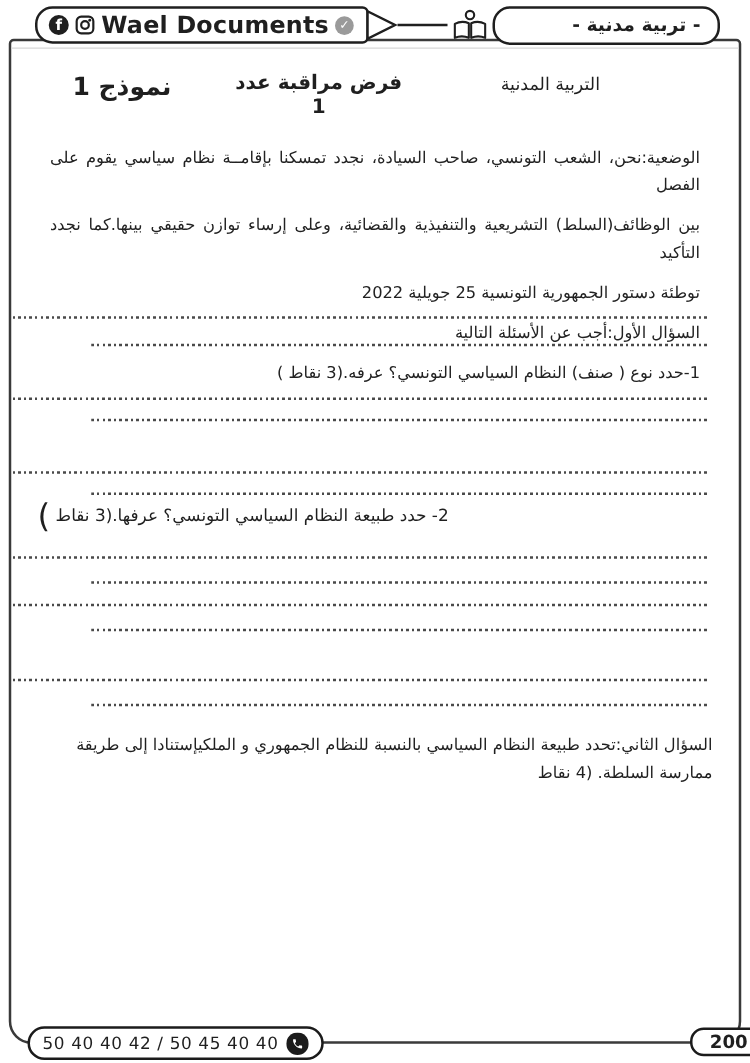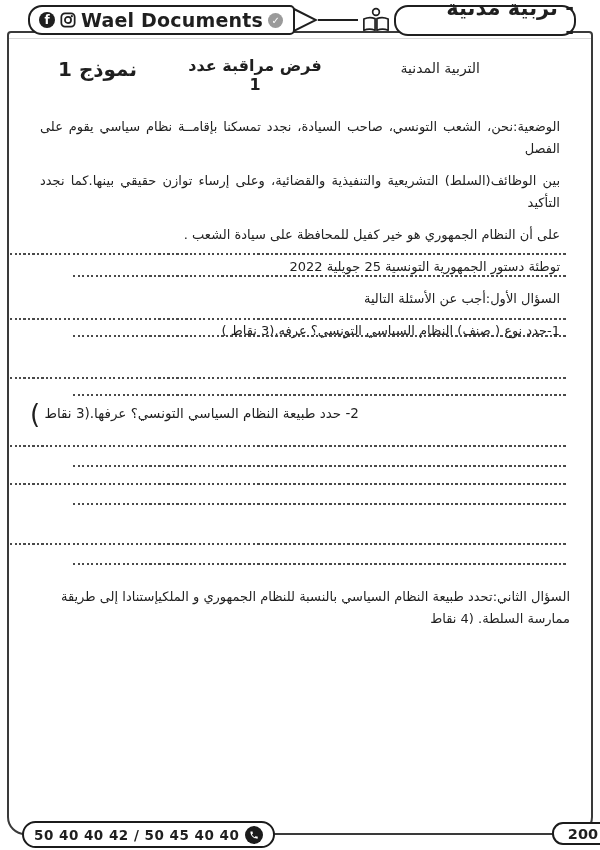--- a/index.html
+++ b/index.html
@@ -22,21 +22,21 @@
   .check-ic{
     width:15px;height:15px;border-radius:50%;background:#9a9a9a;color:#fff;
     font-size:10px;line-height:15px;text-align:center;font-weight:bold;display:inline-block;
   }
   .pencil-tip{margin-left:-2px;display:flex;align-items:center;}
   .connector{width:40px;border-top:2.5px solid #1f1f1f;height:0;}
   .reader-ic{margin:0 3px;display:flex;align-items:center;}
   .subject-pill{
     flex:1;height:27px;background:#fff;border:2px solid #1f1f1f;border-radius:14px;
     display:flex;align-items:center;justify-content:center;
-    font-weight:bold;font-size:21px;direction:rtl;padding-left:48px;
+    font-weight:bold;font-size:15px;direction:rtl;padding-left:48px;
   }
   
   .frame{
     position:absolute;left:7px;right:7px;top:31px;bottom:15px;
     border:2.5px solid #3a3a3a;border-radius:4px 4px 18px 18px;z-index:0;background:transparent;
   }
   .hdr-underline{position:absolute;top:38px;left:9px;right:9px;border-top:1.5px solid #d8d8d8;z-index:0;}
   
   .t-left{position:absolute;left:58px;top:57px;font-weight:bold;font-size:20px;direction:rtl;}
   .t-center{position:absolute;left:183px;width:144px;top:56px;text-align:center;font-weight:bold;font-size:16px;direction:rtl;}
@@ -81,21 +81,21 @@
     font-size:13px;line-height:22px;margin:0;
   }
   
   .footer-phone-pill{
     position:absolute;left:22px;top:821px;height:27px;box-sizing:border-box;background:#fff;
     border:2.5px solid #1b1b1b;border-radius:14px;z-index:2;
     display:flex;direction:rtl;align-items:center;gap:6px;padding:0 10px;
   }
   .footer-note{font-weight:bold;font-size:12.5px;white-space:nowrap;}
   .phone-ic{display:flex;align-items:center;}
-  .footer-numbers{font-weight:bold;font-size:13.5px;white-space:nowrap;letter-spacing:.5px;}
+  .footer-numbers{font-weight:normal;font-size:13.5px;white-space:nowrap;letter-spacing:.5px;}
   .footer-page-pill{
     position:absolute;left:518px;top:822px;width:62px;height:23px;box-sizing:border-box;background:#fff;
     border:2.5px solid #1b1b1b;border-radius:11px;z-index:2;
     display:flex;align-items:center;justify-content:center;font-weight:bold;font-size:14.5px;margin-left:34px;
   }
 </style>
 </head>
 <body>
 
 <div class="page">
@@ -134,21 +134,20 @@
     </div>
   </div>
 
   <div class="t-left">نموذج 1</div>
   <div class="t-center">فرض مراقبة عدد 1</div>
   <div class="t-right">التربية المدنية</div>
 
   <div class="bodytext">
     <p class="just">الوضعية:نحن، الشعب التونسي، صاحب السيادة، نجدد تمسكنا بإقامــة نظام سياسي يقوم على الفصل</p>
     <p class="just">بين الوظائف(السلط) التشريعية والتنفيذية والقضائية، وعلى إرساء توازن حقيقي بينها.كما نجدد التأكيد</p>
-    <p>على أن النظام الجمهوري هو خير كفيل للمحافظة على سيادة الشعب .</p>
     <p>توطئة دستور الجمهورية التونسية 25 جويلية 2022</p>
     <p>السؤال الأول:أجب عن الأسئلة التالية</p>
     <p>1-حدد نوع ( صنف) النظام السياسي التونسي؟ عرفه.(3 نقاط )</p>
   </div>
 
   <div class="dots g1">
     <div class="dline"></div>
     <div class="dline ind"></div>
     <div class="dline"></div>
     <div class="dline ind"></div>

